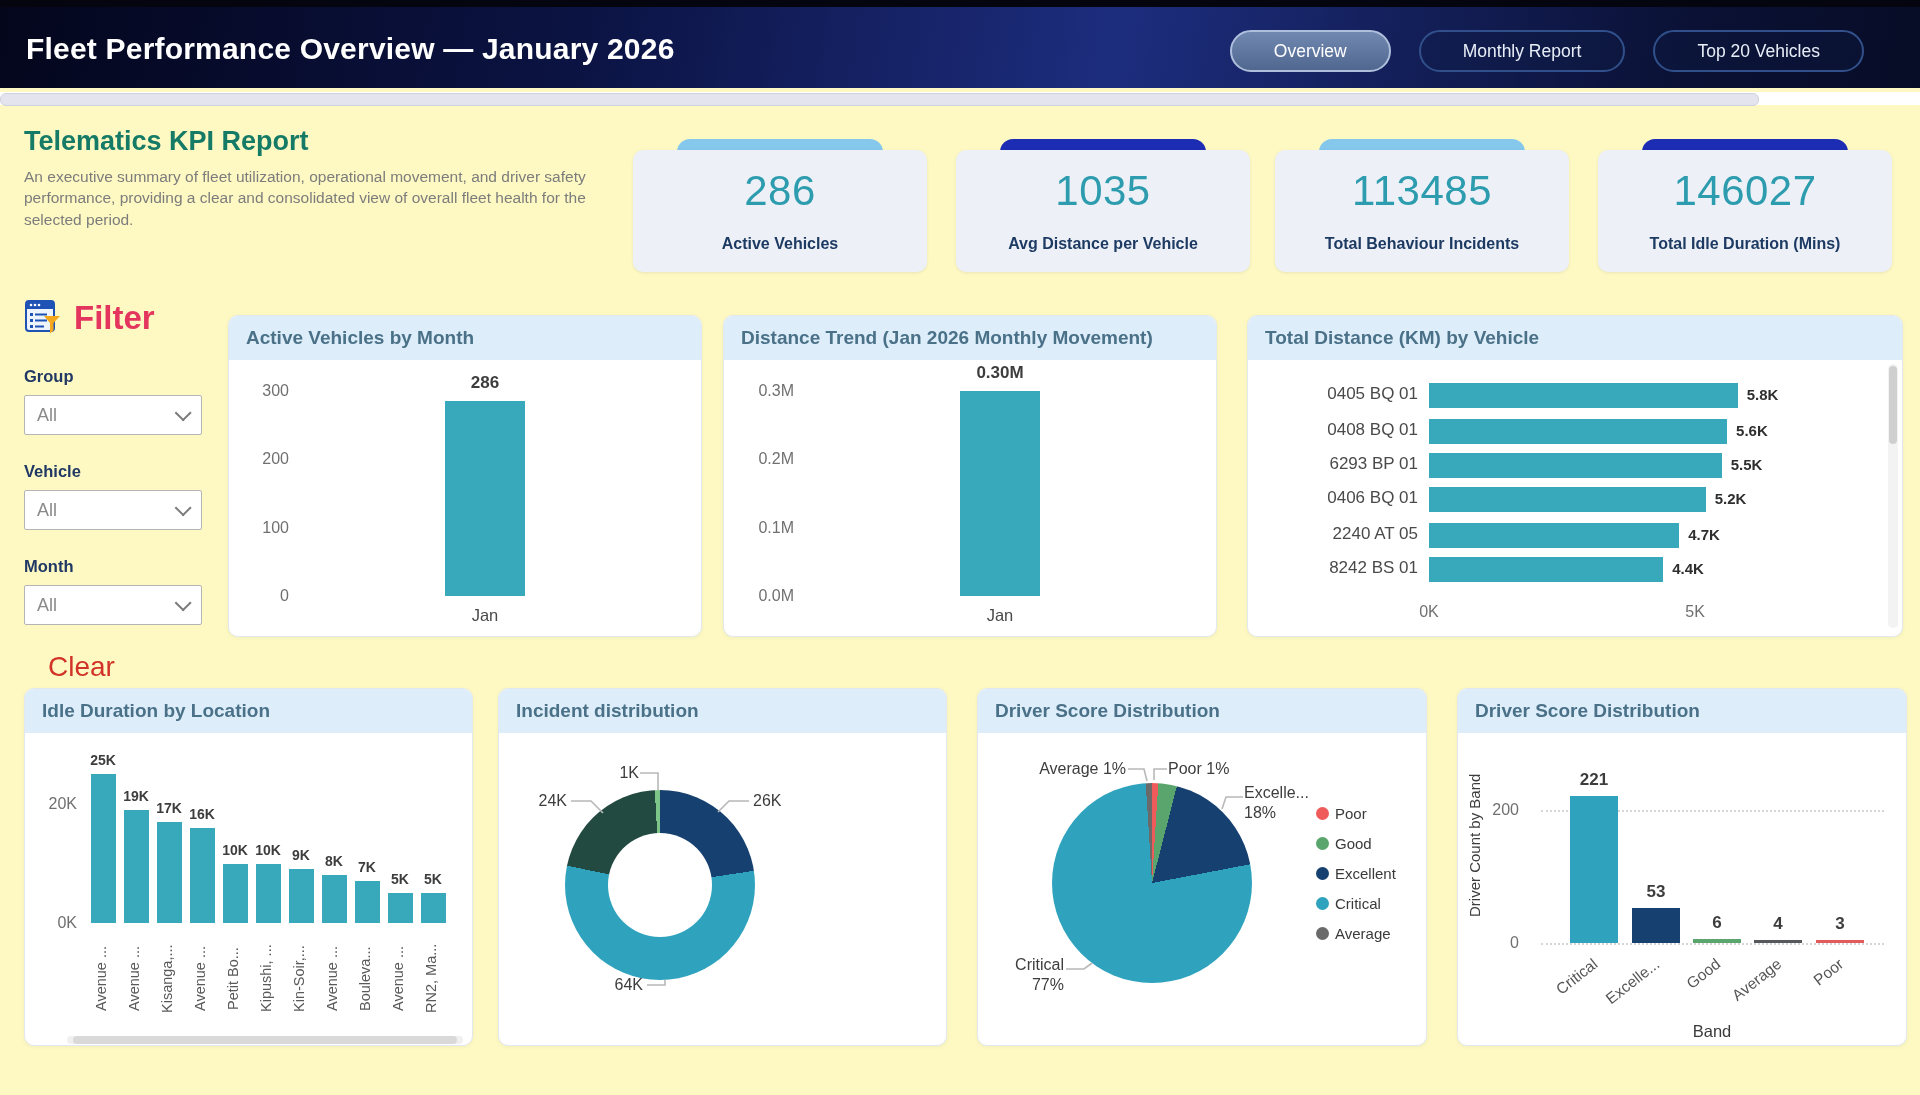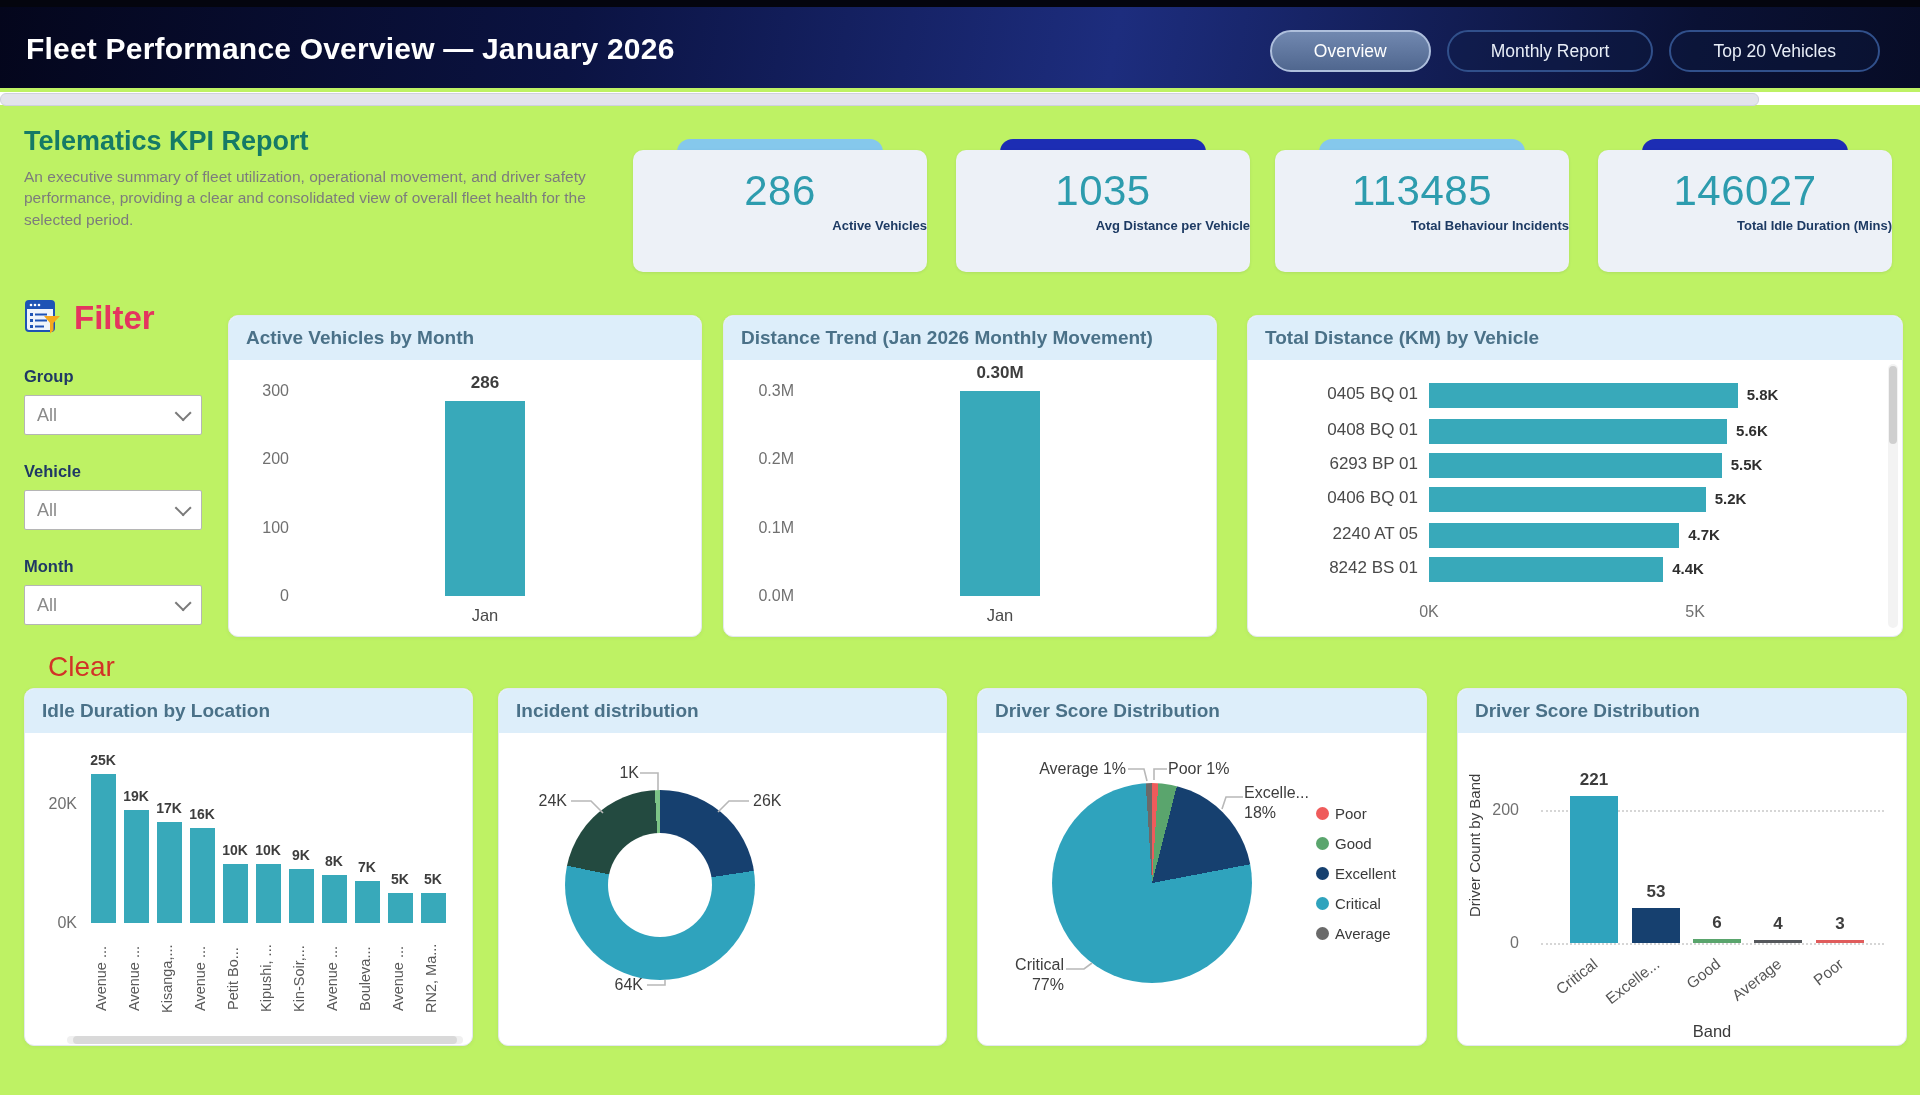--- a/index.html
+++ b/index.html
@@ -1,42 +1,42 @@
 <!DOCTYPE html>
 <html><head>
 <meta charset="utf-8">
 <style>
   html,body{margin:0;padding:0;background:#fff;}
   body{font-family:"Liberation Sans","DejaVu Sans",sans-serif;}
-  .page{position:relative;width:1920px;height:1095px;overflow:hidden;background:#bef264;}
+  .page{position:relative;width:1920px;height:1095px;overflow:hidden;background:#fef9c3;}
 
   
   header{position:absolute;left:0;top:0;width:1920px;height:88px;
     background:linear-gradient(100deg,#04061c 0%,#0b1342 30%,#1d2d7e 58%,#0a1134 88%,#070c26 100%);}
   header::before{content:"";position:absolute;top:0;left:0;right:0;height:7px;background:#04050e;}
   h1{position:absolute;left:26px;top:32px;margin:0;color:#fff;font-size:30px;font-weight:700;letter-spacing:.2px;}
-  #nav{position:absolute;right:40px;top:30px;display:flex;gap:16px;}
+  #nav{position:absolute;right:56px;top:30px;display:flex;gap:28px;}
   .pill{height:42px;border-radius:21px;padding:0 42px;font-size:17.5px;color:#e8eef7;
     background:rgba(13,28,70,.35);border:2px solid #31508b;cursor:pointer;font-family:inherit;}
   .pill.active{background:linear-gradient(180deg,#7188b0,#50678f);border-color:#aebfdc;color:#fff;}
 
   .hscroll{position:absolute;top:92px;left:0;width:1920px;height:13px;background:#fff;}
   .hthumb{position:absolute;left:0;top:1px;width:1757px;height:11px;border-radius:6px;background:#e3e4ed;border:1px solid #cfd1de;}
 
   
   .intro{position:absolute;left:24px;top:126px;width:600px;}
   .intro h2{margin:0;font-size:27px;font-weight:600;color:#157a66;}
   .intro p{margin:9px 0 0;font-size:15.5px;line-height:1.38;color:#7c7c7c;width:585px;}
 
   
   .kpi{position:absolute;top:150px;width:294px;height:122px;}
   .kpi-strip{position:absolute;top:-11px;left:50%;transform:translateX(-50%);width:206px;height:26px;border-radius:13px;z-index:0;}
   .kpi-body{position:absolute;inset:0;background:#edf1f7;border-radius:10px;z-index:1;box-shadow:0 1px 3px rgba(30,50,90,.10);}
   .kpi-value{margin-top:17px;text-align:center;font-size:42px;color:#2d9cae;font-weight:400;letter-spacing:.5px;}
-  .kpi-label{margin-top:3px;text-align:right;font-size:13px;font-weight:700;color:#1d3a63;}
+  .kpi-label{margin-top:20px;text-align:center;font-size:16px;font-weight:700;color:#1d3a63;}
 
   
   #filter{position:absolute;left:24px;top:296px;width:186px;}
   .filter-head{display:flex;align-items:center;gap:10px;}
   .filter-title{font-size:33px;font-weight:700;color:#e4355f;}
   .f-label{margin-top:27px;font-size:16.5px;font-weight:700;color:#1f3864;}
   .f-select{margin-top:9px;width:178px;height:40px;border:1px solid #b5b5b5;border-radius:2px;background:#fff;
     display:flex;align-items:center;justify-content:space-between;padding:0 14px 0 12px;box-sizing:border-box;cursor:pointer;}
   .f-val{font-size:18px;color:#8a8a8a;}
   .f-chev{width:10px;height:10px;border-right:2px solid #7a7a7a;border-bottom:2px solid #7a7a7a;transform:rotate(45deg) translateY(-3px);}

